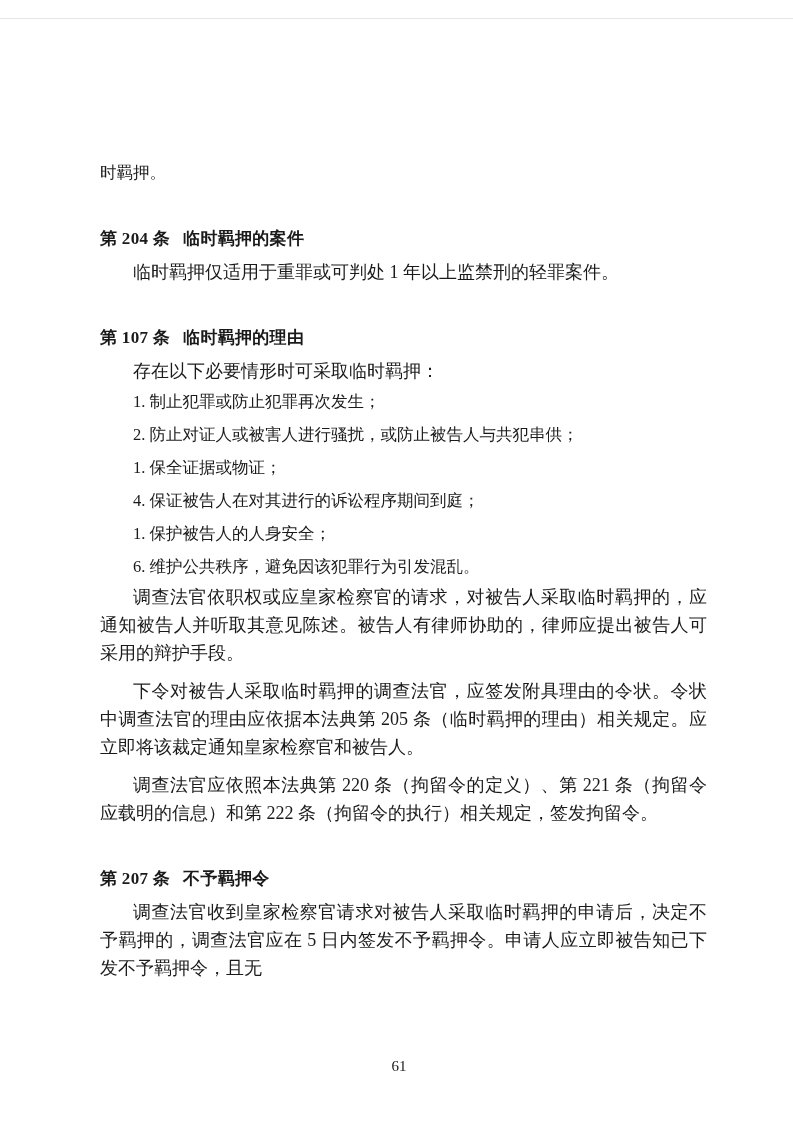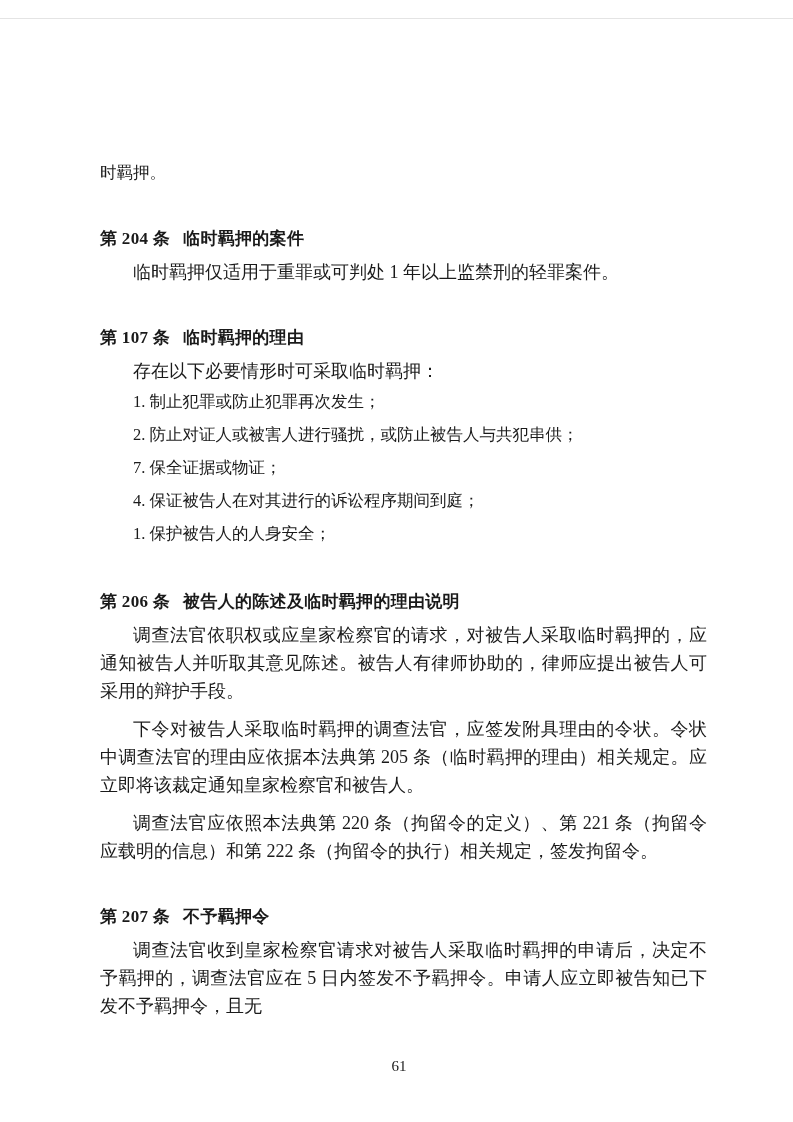--- a/index.html
+++ b/index.html
@@ -70,27 +70,27 @@
   <section>
     <h2 class="article-heading"><span class="article-number">第 204 条</span><span class="article-title">临时羁押的案件</span></h2>
     <p class="para">临时羁押仅适用于重罪或可判处 1 年以上监禁刑的轻罪案件。</p>
   </section>
 
   <section>
     <h2 class="article-heading"><span class="article-number">第 107 条</span><span class="article-title">临时羁押的理由</span></h2>
     <p class="para">存在以下必要情形时可采取临时羁押：</p>
     <p class="list-item">1. 制止犯罪或防止犯罪再次发生；</p>
     <p class="list-item">2. 防止对证人或被害人进行骚扰，或防止被告人与共犯串供；</p>
-    <p class="list-item">7. 保全证据或物证；</p>
+    <p class="list-item">1. 保全证据或物证；</p>
     <p class="list-item">4. 保证被告人在对其进行的诉讼程序期间到庭；</p>
     <p class="list-item">1. 保护被告人的人身安全；</p>
+    <p class="list-item">6. 维护公共秩序，避免因该犯罪行为引发混乱。</p>
   </section>
 
   <section>
-    <h2 class="article-heading"><span class="article-number">第 206 条</span><span class="article-title">被告人的陈述及临时羁押的理由说明</span></h2>
     <p class="para">调查法官依职权或应皇家检察官的请求，对被告人采取临时羁押的，应通知被告人并听取其意见陈述。被告人有律师协助的，律师应提出被告人可采用的辩护手段。</p>
     <p class="para">下令对被告人采取临时羁押的调查法官，应签发附具理由的令状。令状中调查法官的理由应依据本法典第 205 条（临时羁押的理由）相关规定。应立即将该裁定通知皇家检察官和被告人。</p>
     <p class="para">调查法官应依照本法典第 220 条（拘留令的定义）、第 221 条（拘留令应载明的信息）和第 222 条（拘留令的执行）相关规定，签发拘留令。</p>
   </section>
 
   <section>
     <h2 class="article-heading"><span class="article-number">第 207 条</span><span class="article-title">不予羁押令</span></h2>
     <p class="para">调查法官收到皇家检察官请求对被告人采取临时羁押的申请后，决定不予羁押的，调查法官应在 5 日内签发不予羁押令。申请人应立即被告知已下发不予羁押令，且无</p>
   </section>
 

